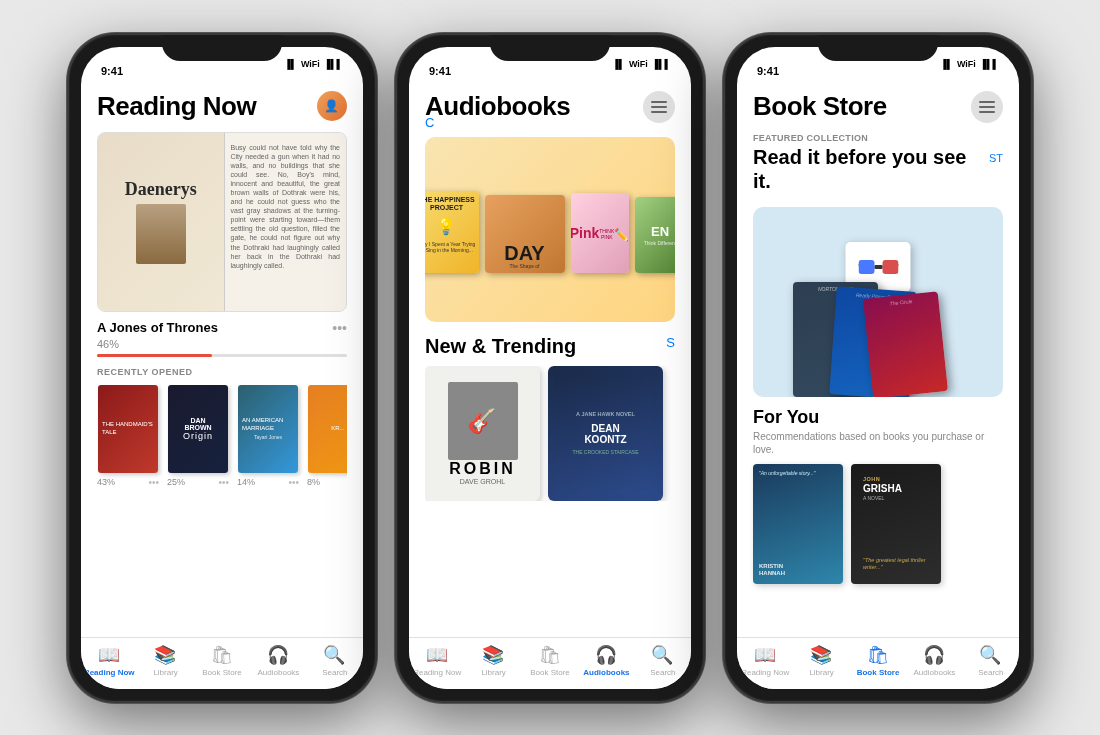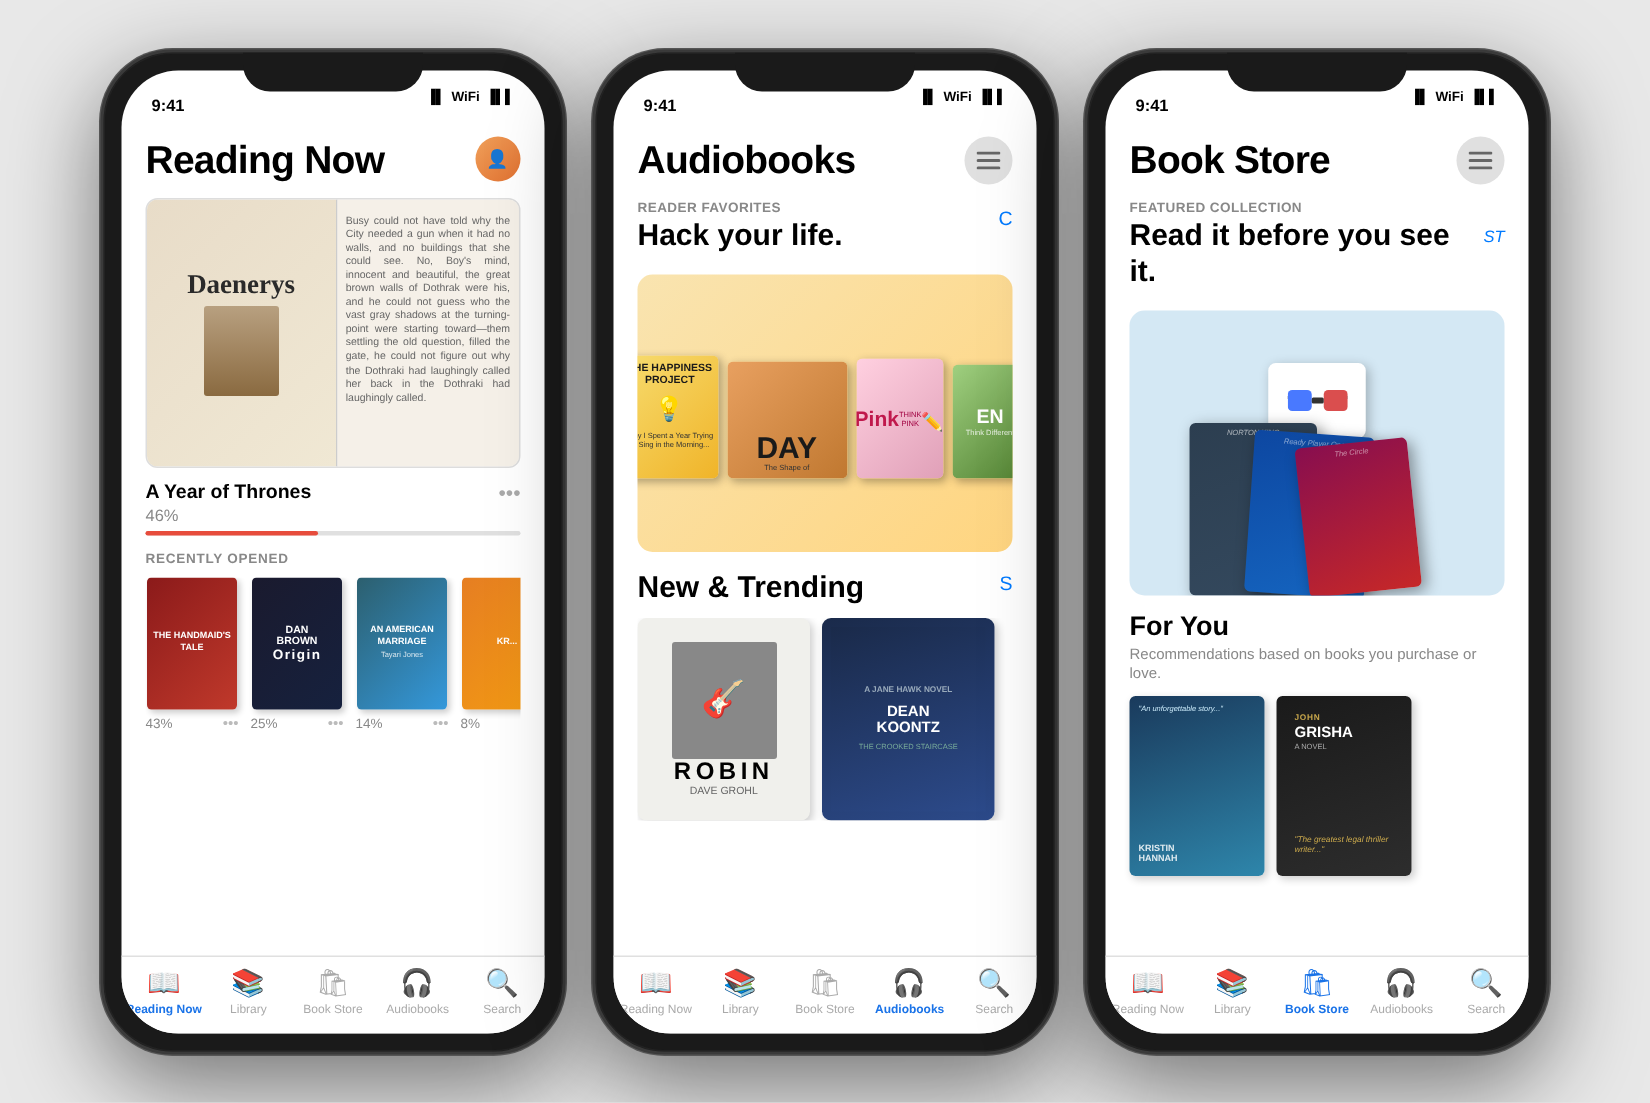--- a/index.html
+++ b/index.html
@@ -238,22 +238,22 @@
       display: flex;
       flex-direction: column;
       align-items: center;
       justify-content: center;
       padding: 4px;
     }
 
     .book-cover-title {
       font-size: 6px;
       color: #fff;
-      text-align: center;
-      font-weight: 700;
+      text-align: left;
+      font-weight: 400;
       line-height: 1.2;
     }
 
     .book-cover-author {
       font-size: 5px;
       color: rgba(255,255,255,0.8);
       text-align: center;
       margin-top: 2px;
     }
 
@@ -589,21 +589,21 @@
             </div>
             <div class="book-page-right">
               <div class="book-subtitle-text">
                 Busy could not have told why the City needed a gun when it had no walls, and no buildings that she could see. No, Boy's mind, innocent and beautiful, the great brown walls of Dothrak were his, and he could not guess who the vast gray shadows at the turning-point were starting toward—them settling the old question, filled the gate, he could not figure out why the Dothraki had laughingly called her back in the Dothraki had laughingly called.
               </div>
             </div>
           </div>
         </div>
 
         <div class="book-meta">
-          <span class="book-name">A Year of Thrones</span>
+          <span class="book-name">A Jones of Thrones</span>
           <span class="dots-menu">•••</span>
         </div>
         <div class="progress-text">46%</div>
         <div class="progress-bar">
           <div class="progress-fill" style="width:46%"></div>
         </div>
 
         <div class="section-header">RECENTLY OPENED</div>
 
         <div class="recent-books">
@@ -707,24 +707,20 @@
           <div class="header-icon-menu">
             <svg width="16" height="12" viewBox="0 0 16 12">
               <rect y="0" width="16" height="2" rx="1" fill="#666"></rect>
               <rect y="5" width="16" height="2" rx="1" fill="#666"></rect>
               <rect y="10" width="16" height="2" rx="1" fill="#666"></rect>
             </svg>
           </div>
         </div>
 
         <div class="section-header-row">
-          <div>
-            <div class="section-label">READER FAVORITES</div>
-            <div class="section-title-large">Hack your life.</div>
-          </div>
           <span class="more-link" style="color:#007aff;font-size:13px;margin-top:-20px;">C</span>
         </div>
 
         <div class="featured-banner">
           <div class="featured-banner-content">
 
             <div class="featured-audio-cover" style="width:64px;height:82px;border-radius:4px;box-shadow:2px 2px 6px rgba(0,0,0,0.3);overflow:hidden;flex-shrink:0;">
               <div class="happiness-cover" style="width:100%;height:100%;display:flex;flex-direction:column;align-items:center;justify-content:flex-start;padding:5px 3px;">
                 <div class="happiness-title">THE HAPPINESS PROJECT</div>
                 <div class="happiness-bulb">💡</div>
@@ -835,21 +831,21 @@
               <rect y="10" width="16" height="2" rx="1" fill="#666"></rect>
             </svg>
           </div>
         </div>
 
         <div class="section-header-row">
           <div>
             <div class="section-label">FEATURED COLLECTION</div>
             <div class="section-title-large">Read it before you see it.</div>
           </div>
-          <span class="more-link" style="font-size:11px;margin-top:-20px;font-style:italic;">ST</span>
+          <span class="more-link" style="font-size:11px;margin-top:-20px;">ST</span>
         </div>
 
         <div class="bookstore-top-banner">
           <div class="banner-stack-container">
 
             <div class="white-glasses">
               <svg width="40" height="30" viewBox="0 0 40 30">
                 <rect x="0" y="8" width="16" height="14" rx="3" fill="#2962ff" opacity="0.85"></rect>
                 <rect x="24" y="8" width="16" height="14" rx="3" fill="#d32f2f" opacity="0.85"></rect>
                 <rect x="16" y="13" width="8" height="4" rx="1" fill="#333"></rect>

